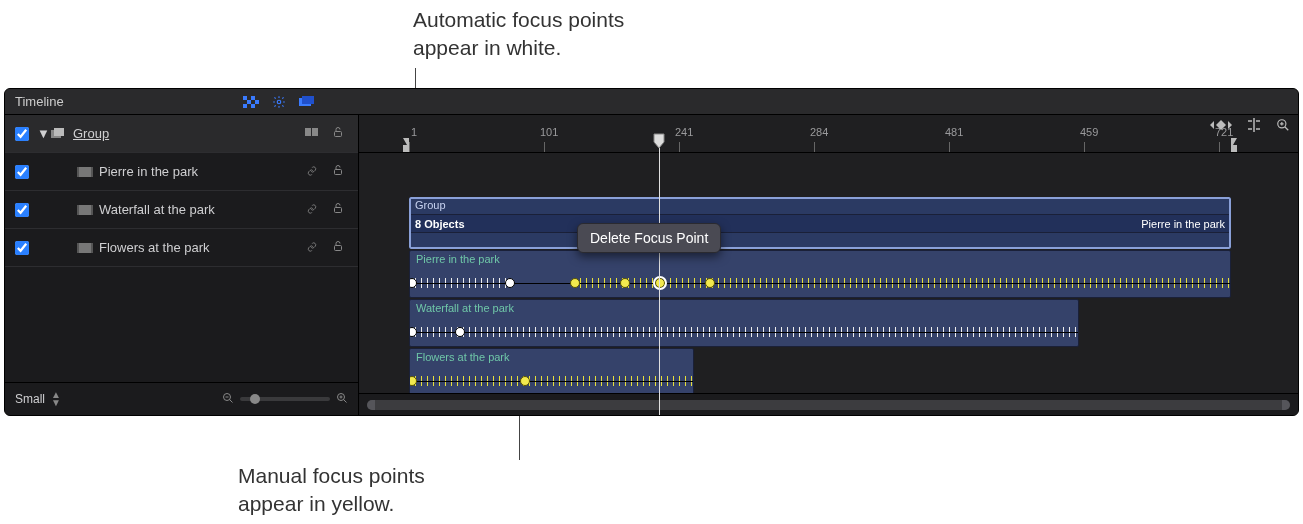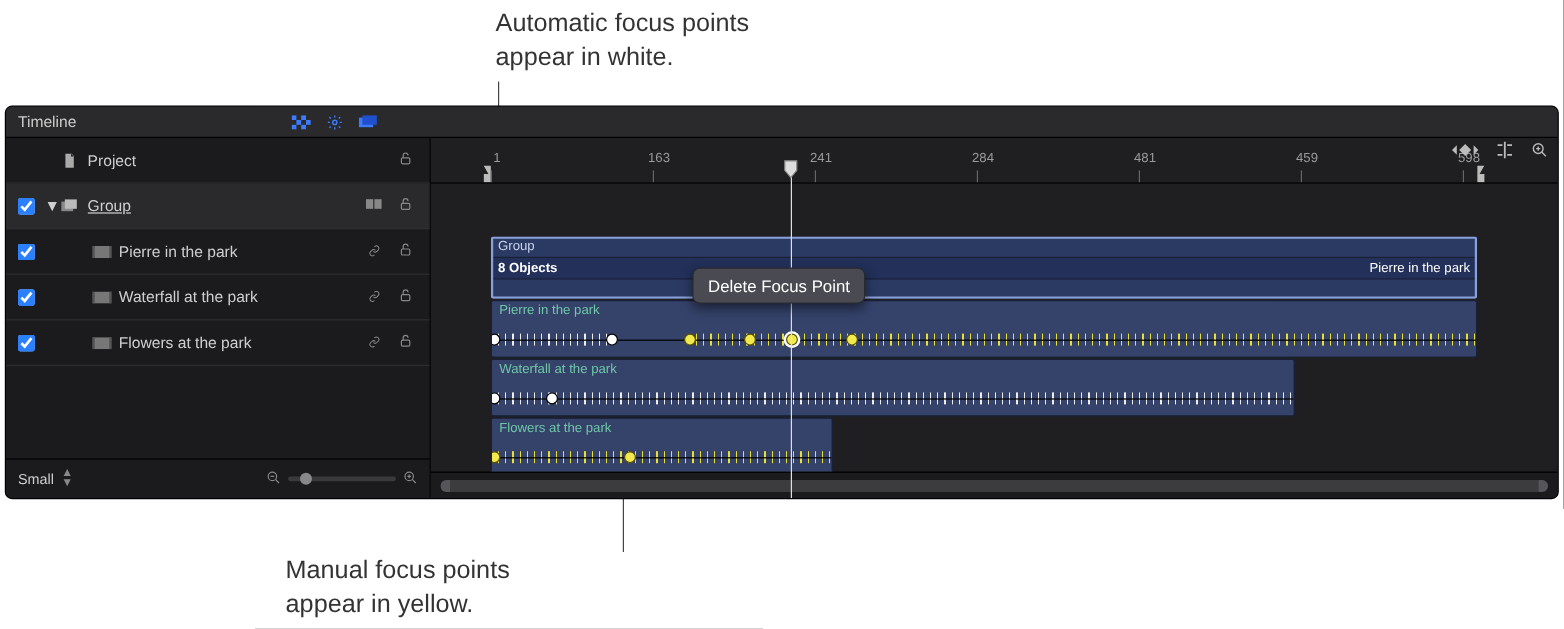--- a/index.html
+++ b/index.html
@@ -287,39 +287,20 @@
           <rect x="3" y="0" width="12" height="8" fill="#2050cc"></rect>
         </svg>
     </span>
     <span class="spacer"></span>
   </div>
 
   <div class="body">
 
     <div class="sidebar">
       <div class="layers">
-        <div class="row">
-          <span style="width:32px"></span>
-          <span style="width:14px"></span>
-          <span class="item-icon">
-            <svg width="14" height="14" viewBox="0 0 24 24" fill="#aaa">
-                <path d="M6 2h9l3 3v17H6z"></path>
-                <path d="M14 2v4h4" fill="#1b1b1d"></path>
-              </svg>
-          </span>
-          <span class="label">Project</span>
-          <span class="right-icons">
-            <span>
-              <svg width="12" height="12" viewBox="0 0 24 24" fill="none" stroke="#888" stroke-width="2">
-                  <rect x="5" y="11" width="14" height="10" rx="2"></rect>
-                  <path d="M8 11V7a4 4 0 0 1 8 0"></path>
-                </svg>
-            </span>
-          </span>
-        </div>
 
         <div class="row sel">
           <input type="checkbox" checked="" style="">
           <span class="disclosure">▼</span>
           <span class="item-icon">
             <svg width="14" height="12">
                 <rect x="0" y="2" width="10" height="8" fill="#888"></rect>
                 <rect x="3" y="0" width="10" height="8" fill="#bbb"></rect>
               </svg>
           </span>
@@ -484,26 +465,26 @@
           <svg width="8" height="14">
               <polygon points="0,0 6,0 6,14 0,14 0,7 4,7" fill="#bbb"></polygon>
             </svg>
         </div>
         <div class="out-marker" style="left:872px">
           <svg width="8" height="14">
               <polygon points="2,0 8,0 8,14 2,14 2,7 6,7" fill="#bbb" transform="scale(-1,1) translate(-8,0)"></polygon>
             </svg>
         </div>
         <span class="label" style="left:56px">1</span>
-        <span class="label" style="left:185px">163</span>
+        <span class="label" style="left:185px">101</span>
         <span class="label" style="left:320px">241</span>
         <span class="label" style="left:455px">284</span>
         <span class="label" style="left:590px">481</span>
         <span class="label" style="left:725px">459</span>
-        <span class="label" style="left:860px">598</span>
+        <span class="label" style="left:860px">721</span>
         <div class="ticks">
           <div class="major" style="left:50px"></div>
             <div class="major" style="left:185px"></div>
           <div class="major" style="left:320px"></div>
             <div class="major" style="left:455px"></div>
           <div class="major" style="left:590px"></div>
             <div class="major" style="left:725px"></div>
           <div class="major" style="left:860px"></div>
         </div>
       </div>

